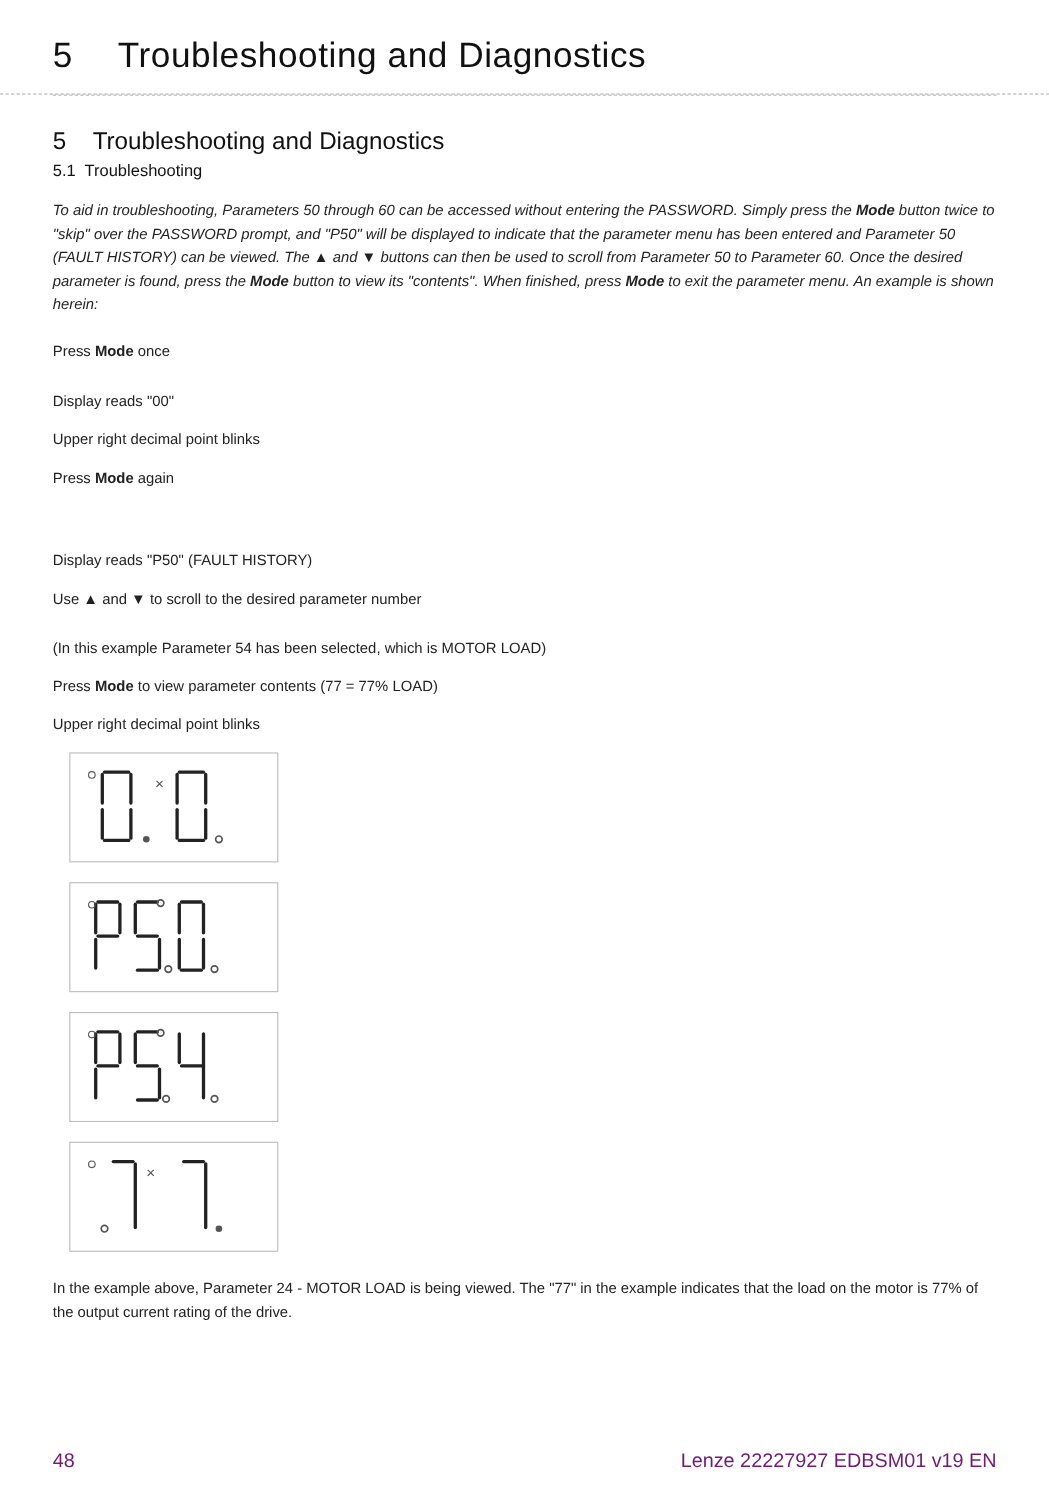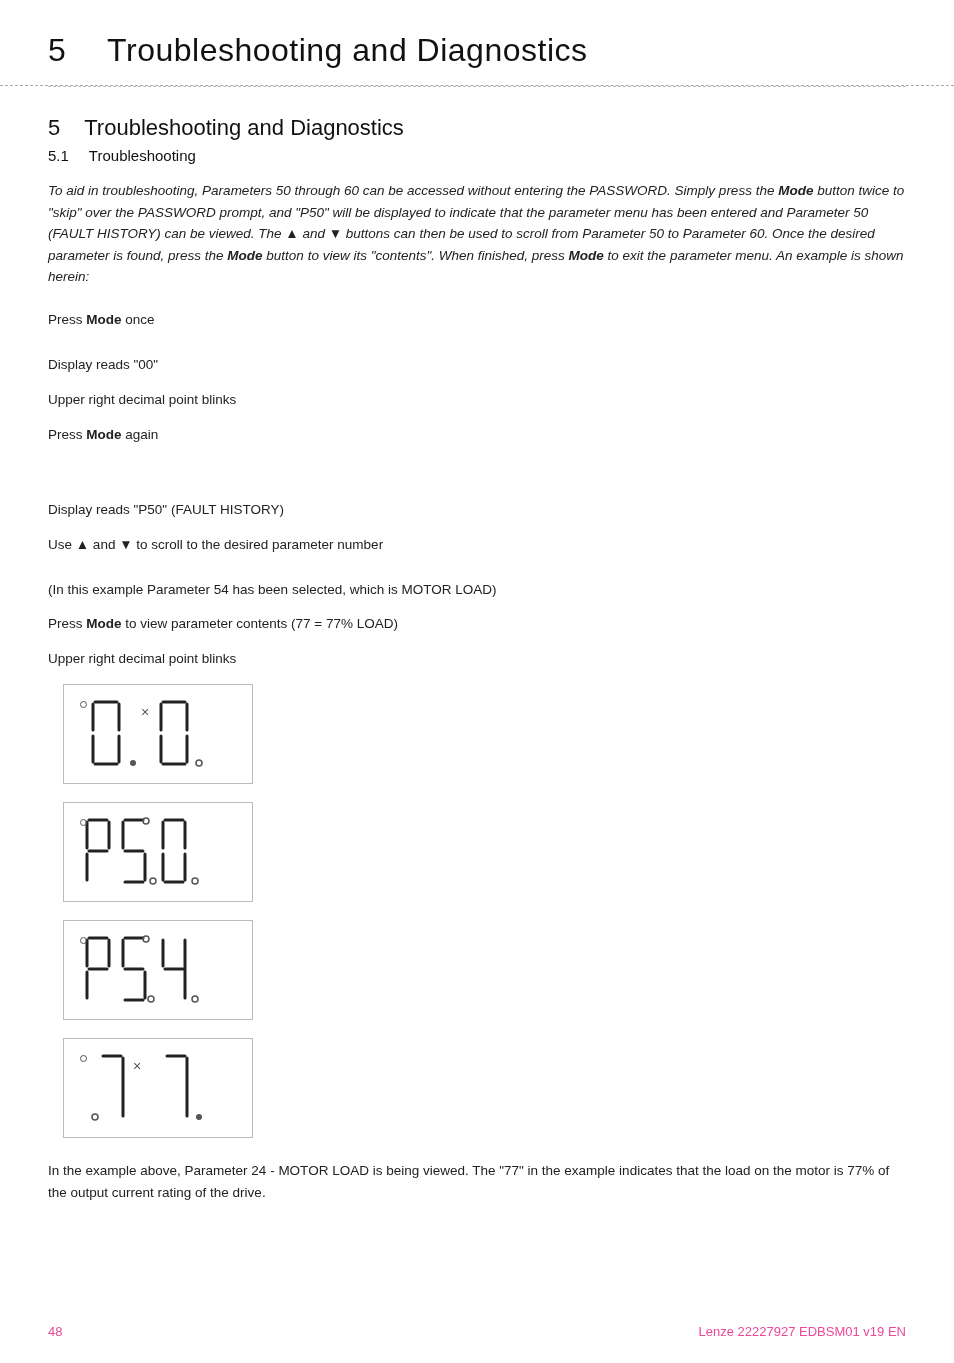--- a/index.html
+++ b/index.html
@@ -50,21 +50,21 @@
       margin-right: 24px;
     }
 
     .subsection-title {
       font-size: 15px;
       font-weight: 400;
       margin-bottom: 16px;
       color: #111;
     }
     .subsection-title .num {
-      margin-right: 20px;
+      margin-right: 8px;
     }
 
     .intro-text {
       font-size: 13.5px;
       line-height: 1.6;
       margin-bottom: 22px;
       color: #222;
       font-style: italic;
     }
     .intro-text b {
@@ -133,22 +133,22 @@
     }
 
     .footer {
       position: absolute;
       bottom: 24px;
       left: 0;
       right: 0;
       display: flex;
       justify-content: space-between;
       padding: 0 48px;
-      font-size: 13px;
-      color: #ec4899;
+      font-size: 18px;
+      color: #701a75;
     }
 
     .outro-text {
       font-size: 13.5px;
       line-height: 1.6;
       margin-top: 22px;
       color: #222;
     }
   </style>
 </head>

